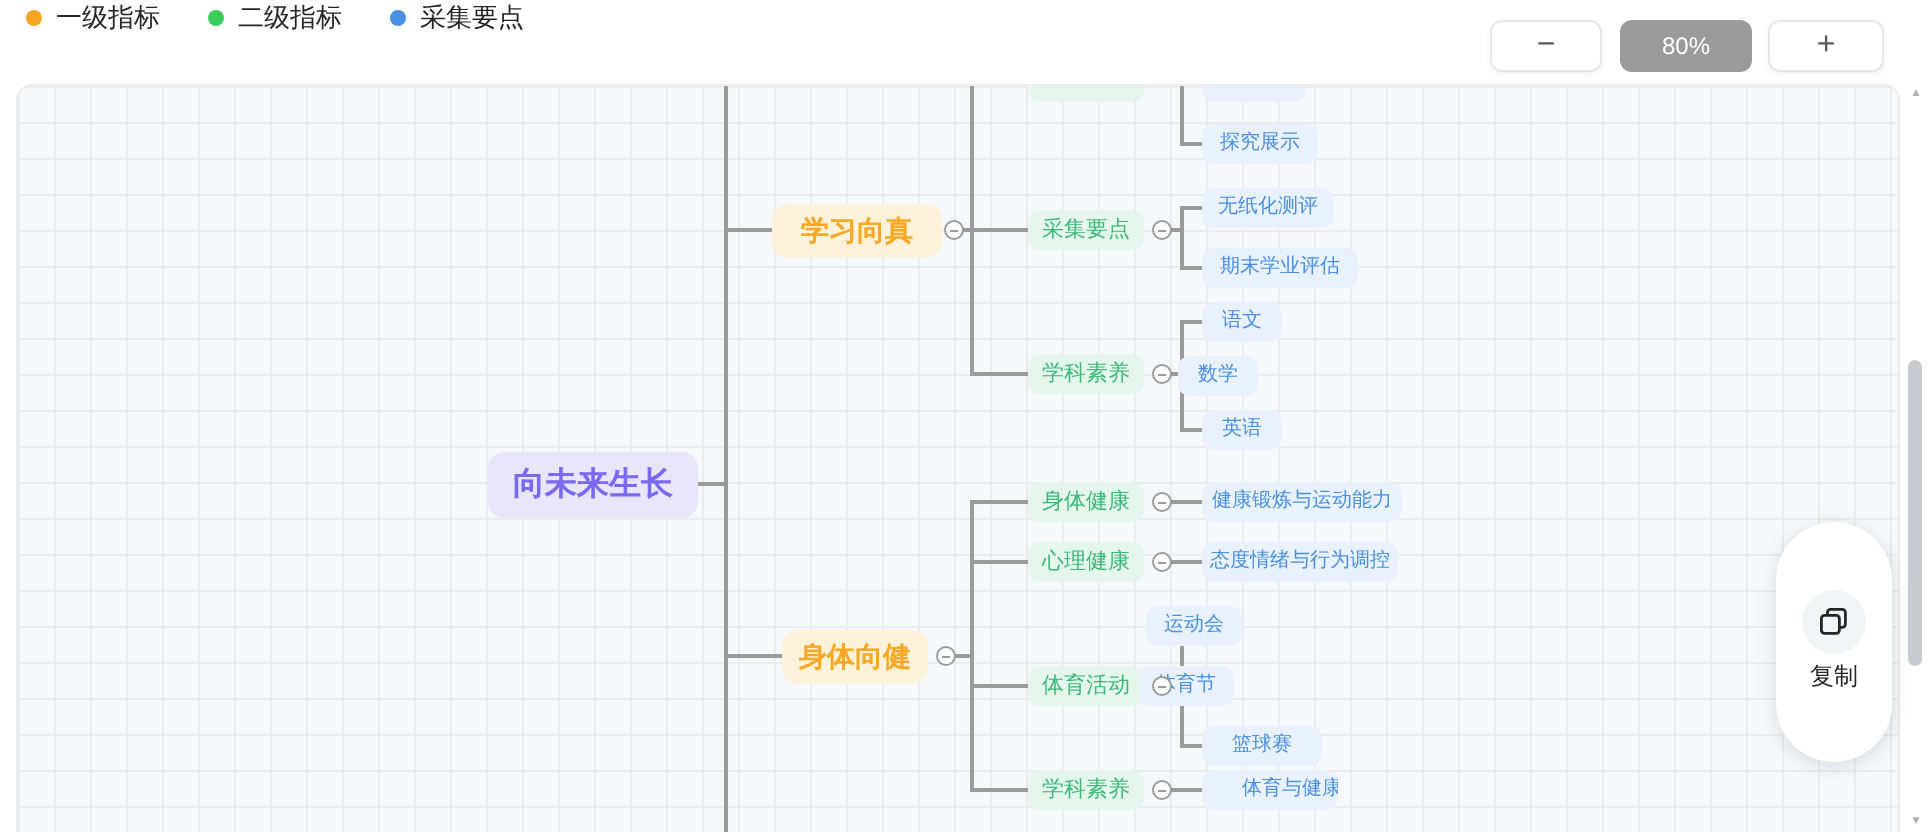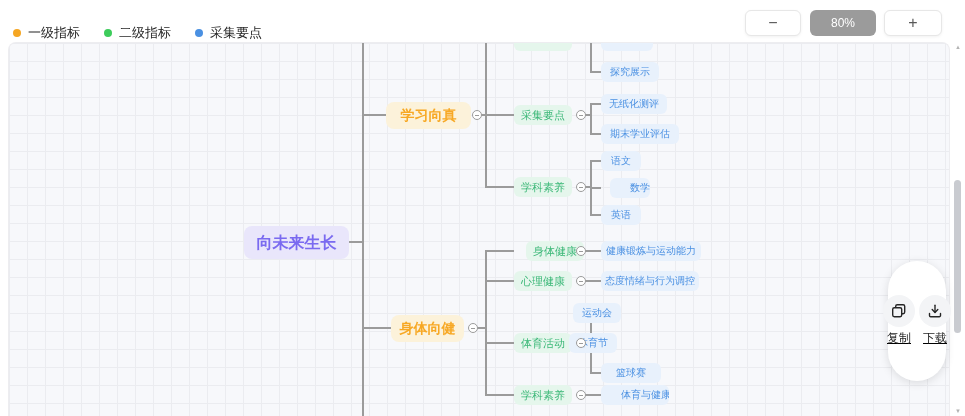--- a/index.html
+++ b/index.html
@@ -3,21 +3,21 @@
 <meta charset="utf-8">
 <style>
   html,body{margin:0;padding:0;}
   body{
     width:965px;height:416px;overflow:hidden;background:#ffffff;position:relative;
     font-family:"Liberation Sans","DejaVu Sans",sans-serif;
     -webkit-font-smoothing:antialiased;
   }
   
   .header{position:absolute;left:0;top:0;width:965px;height:42px;background:#fff;}
-  .legend{position:absolute;left:13px;top:0;height:42px;display:flex;align-items:flex-end;gap:24px;}
+  .legend{position:absolute;left:13px;top:0;height:42px;display:flex;align-items:flex-start;gap:24px;}
   .legend-item{display:flex;align-items:center;gap:7px;font-size:13px;color:#262626;}
   .legend-dot{width:8px;height:8px;border-radius:50%;}
   .zoom-btn{
     position:absolute;top:10px;height:26px;background:#fff;border:1px solid #e7e7e7;border-radius:6px;
     box-shadow:0 1px 3px rgba(0,0,0,0.06);display:flex;align-items:center;justify-content:center;
     font-size:16px;color:#595959;box-sizing:border-box;cursor:pointer;
   }
   .zoom-minus{left:745px;width:56px;}
   .zoom-plus{left:884px;width:58px;}
   .zoom-level{
@@ -42,22 +42,22 @@
   .n-l2{background:#e5f6ec;color:#3cb878;font-size:11px;line-height:20px;height:20px;border-radius:6px;}
   .n-l3{background:#e8f1fc;color:#4a90e2;font-size:10px;line-height:20px;height:20px;border-radius:6px;}
   .collapse{
     position:absolute;width:10px;height:10px;border:1px solid #9b9b9b;border-radius:50%;background:#fff;
     box-sizing:border-box;z-index:3;display:flex;align-items:center;justify-content:center;cursor:pointer;
   }
   .collapse .dash{width:4px;height:1px;background:#9b9b9b;}
   
   .action-panel{
     position:absolute;left:888px;top:261px;width:58px;height:120px;background:#fff;border-radius:29px;
-    box-shadow:0 2px 10px rgba(0,0,0,0.12);z-index:10;display:flex;flex-direction:row;
-    align-items:center;justify-content:center;gap:4px;padding:6px 0;box-sizing:border-box;text-decoration:underline;
+    box-shadow:0 2px 10px rgba(0,0,0,0.12);z-index:10;display:flex;flex-direction:column;
+    align-items:center;justify-content:center;gap:4px;padding:6px 0;box-sizing:border-box;
   }
   .action-btn{display:flex;flex-direction:column;align-items:center;cursor:pointer;}
   .action-circle{width:32px;height:32px;border-radius:50%;background:#f3f4f6;display:flex;align-items:center;justify-content:center;}
   .action-label{font-size:12px;color:#262626;margin-top:3px;}
   
   .scrollbar{position:absolute;right:0;top:42px;width:14px;height:374px;z-index:9;}
   .scroll-arrow{position:absolute;left:0;width:14px;text-align:center;font-size:6px;color:#b3b3b3;cursor:pointer;}
   .scroll-up{top:2px;} .scroll-down{bottom:2px;}
   .scroll-thumb{position:absolute;left:3px;top:138px;width:7px;height:153px;background:#c9cbd0;border-radius:4px;cursor:grab;}
 </style>
@@ -154,59 +154,49 @@
     </div>
 
   <div class="node n-root" style="left:235px;top:183px;width:105px;">向未来生长</div>
 
   <div class="node n-l1" style="left:382px;top:272px;width:73px;">身体向健</div>
   <div class="node n-l1" style="left:377px;top:59px;width:85px;">学习向真</div>
 
   <div class="node n-l2" style="left:505px;top:-12px;width:58px;"></div>
   <div class="node n-l2" style="left:505px;top:62px;width:58px;">采集要点</div>
   <div class="node n-l2" style="left:505px;top:134px;width:58px;">学科素养</div>
-  <div class="node n-l2" style="left:505px;top:198px;width:58px;margin-left:12px;">身体健康</div>
+  <div class="node n-l2" style="left:505px;top:198px;width:58px;">身体健康</div>
   <div class="node n-l2" style="left:505px;top:228px;width:58px;">心理健康</div>
   <div class="node n-l2" style="left:505px;top:290px;width:58px;">体育活动</div>
   <div class="node n-l2" style="left:505px;top:342px;width:58px;">学科素养</div>
 
   <div class="node n-l3" style="left:592px;top:-12px;width:52px;"></div>
   <div class="node n-l3" style="left:592px;top:19px;width:58px;">探究展示</div>
   <div class="node n-l3" style="left:592px;top:51px;width:66px;">无纸化测评</div>
   <div class="node n-l3" style="left:592px;top:81px;width:78px;">期末学业评估</div>
   <div class="node n-l3" style="left:592px;top:108px;width:40px;">语文</div>
-  <div class="node n-l3" style="left:601px;top:135px;width:40px;text-align:right;">数学</div>
+  <div class="node n-l3" style="left:580px;top:135px;width:40px;">数学</div>
   <div class="node n-l3" style="left:592px;top:162px;width:40px;">英语</div>
   <div class="node n-l3" style="left:592px;top:198px;width:100px;">健康锻炼与运动能力</div>
   <div class="node n-l3" style="left:592px;top:228px;width:98px;">态度情绪与行为调控</div>
   <div class="node n-l3" style="left:564px;top:260px;width:48px;">运动会</div>
   <div class="node n-l3" style="left:560px;top:290px;width:48px;">体育节</div>
   <div class="node n-l3" style="left:592px;top:320px;width:60px;">篮球赛</div>
   <div class="node n-l3" style="left:592px;top:342px;width:68px;padding-left:20px;">体育与健康</div>
 </div>
 
 <div class="action-panel">
   <div class="action-btn">
     <span class="action-circle">
       <svg width="16" height="16" viewBox="0 0 16 16">
         <rect x="4.7" y="1.7" width="9" height="9" rx="1.6" fill="none" stroke="#262626" stroke-width="1.4"></rect>
         <rect x="1.7" y="4.7" width="9" height="9" rx="1.6" fill="#f3f4f6" stroke="#262626" stroke-width="1.4"></rect>
       </svg>
     </span>
     <span class="action-label">复制</span>
   </div>
-  <div class="action-btn">
-    <span class="action-circle">
-      <svg width="16" height="16" viewBox="0 0 16 16" fill="none" stroke="#262626" stroke-width="1.4" stroke-linecap="round" stroke-linejoin="round">
-        <path d="M8 2.2v7"></path>
-        <path d="M5.2 6.6L8 9.4l2.8-2.8"></path>
-        <path d="M2.5 10.5v2a1.2 1.2 0 0 0 1.2 1.2h8.6a1.2 1.2 0 0 0 1.2-1.2v-2"></path>
-      </svg>
-    </span>
-    <span class="action-label">下载</span>
-  </div>
 </div>
 
 <div class="scrollbar">
   <div class="scroll-arrow scroll-up">▲</div>
   <div class="scroll-thumb"></div>
   <div class="scroll-arrow scroll-down">▼</div>
 </div>
 
 </body></html>

